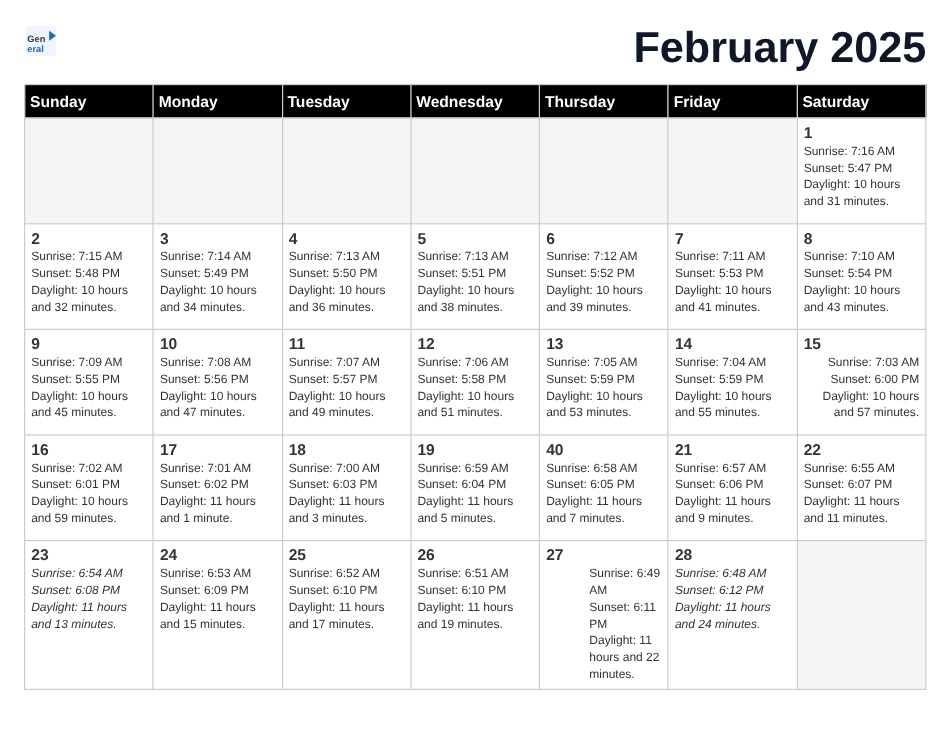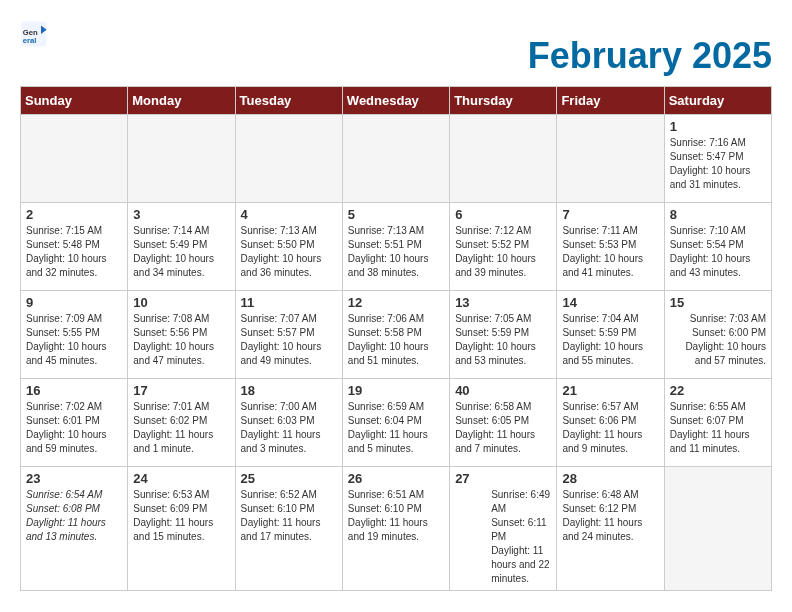--- a/index.html
+++ b/index.html
@@ -26,35 +26,34 @@
       width: 28px;
       height: 28px;
       margin-right: 2px;
     }
     .title-block {
       text-align: right;
     }
     .month-year {
       font-size: 36px;
       font-weight: bold;
-      color: #0369a1;
+      color: #0f172a;
       line-height: 1.1;
-      margin-top: 16px;
     }
     .location {
       font-size: 16px;
       color: #555;
     }
     table {
       width: 100%;
       border-collapse: collapse;
       table-layout: fixed;
     }
     th {
-      background-color: #7f1d1d;
+      background-color: #000000;
       color: #fff;
       font-size: 13px;
       font-weight: bold;
       padding: 6px 4px;
       text-align: left;
       border: 1px solid #ccc;
     }
     td {
       border: 1px solid #ccc;
       vertical-align: top;
@@ -282,20 +281,20 @@
 Daylight: 11 hours and 19 minutes.</div>
         </td>
         <td>
           <span class="day-number">27</span>
           <div class="day-info" style="white-space: pre-line; margin-left: 36px;">Sunrise: 6:49 AM
 Sunset: 6:11 PM
 Daylight: 11 hours and 22 minutes.</div>
         </td>
         <td>
           <span class="day-number">28</span>
-          <div class="day-info" style="white-space: pre-line;">Sunrise: 6:48 AM
+          <div class="day-info" style="white-space: pre-line; font-style: italic;">Sunrise: 6:48 AM
 Sunset: 6:12 PM
 Daylight: 11 hours and 24 minutes.</div>
         </td>
         <td class="empty"></td>
       </tr>
     </tbody>
 </table>
 
 </body></html>

